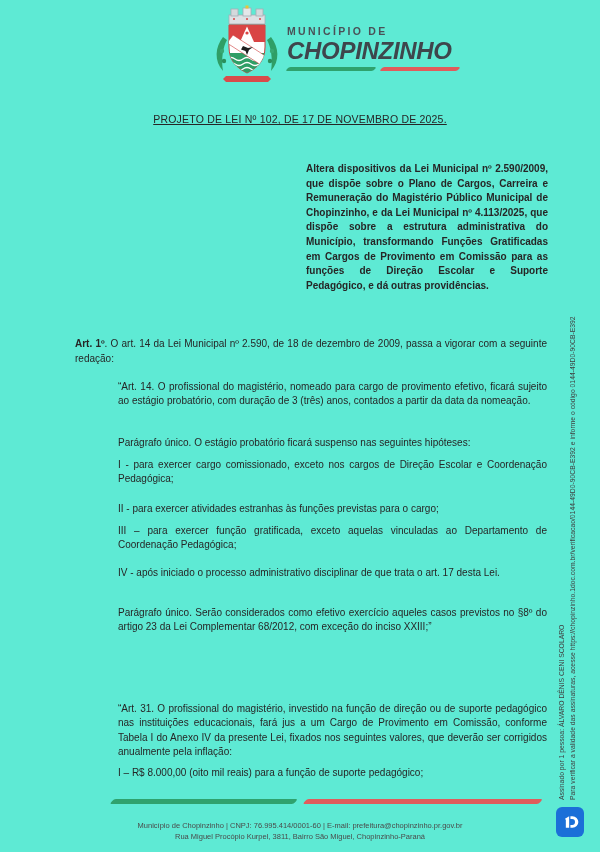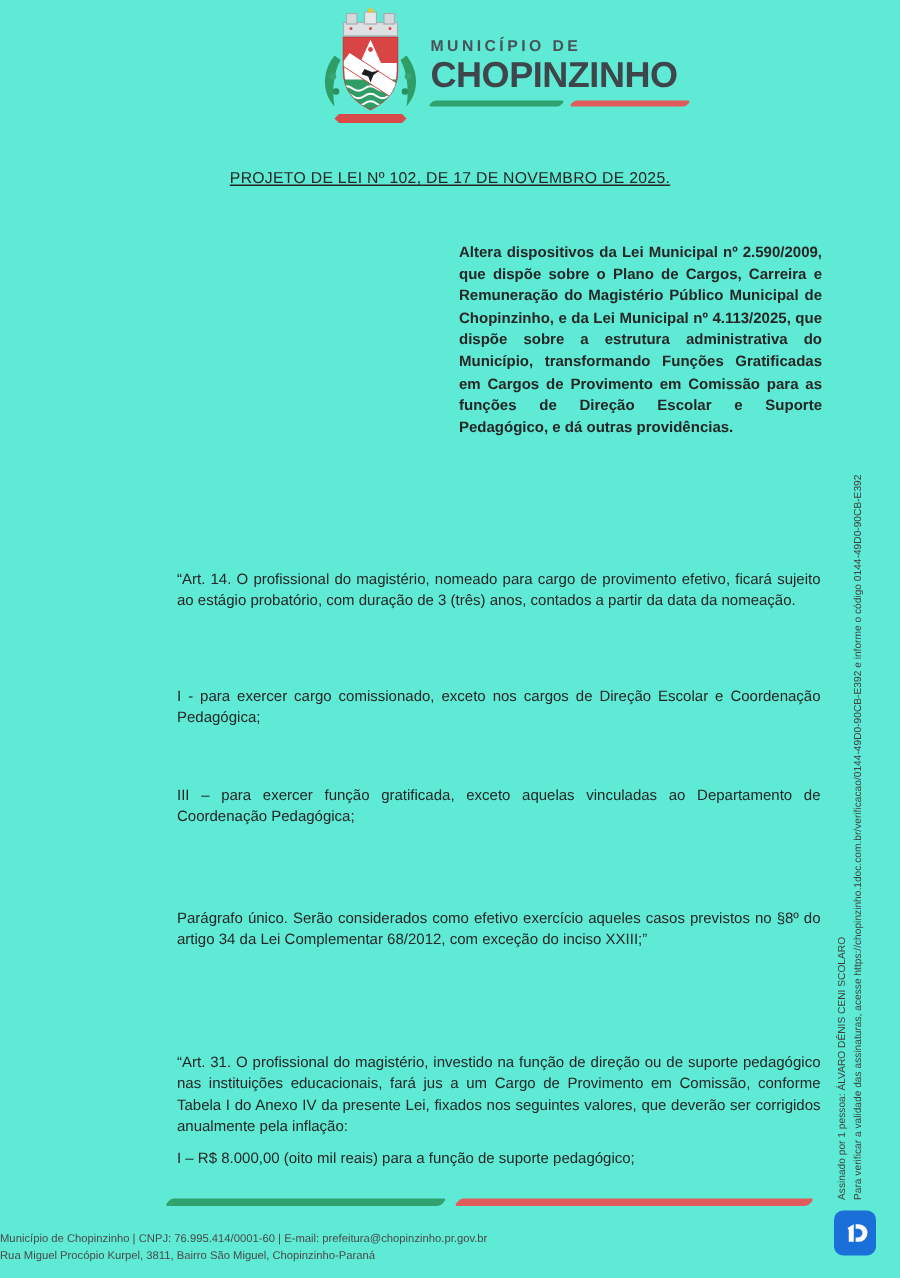--- a/index.html
+++ b/index.html
@@ -5,42 +5,42 @@
   html,body{margin:0;padding:0;background:#ffffff;}
   .page{
     position:relative;width:600px;height:852px;background:#5eead4;
     font-family:"Liberation Sans",sans-serif;color:#262626;overflow:hidden;
   }
   
   .header{position:absolute;left:214px;top:4px;display:flex;gap:7px;}
   .crest{width:66px;height:86px;}
   .wm{padding-top:21px;}
   .wm-small{font-size:10.5px;font-weight:bold;letter-spacing:2.3px;color:#4a5157;}
-  .wm-big{font-size:24px;font-weight:bold;letter-spacing:-0.3px;color:#3e464c;line-height:1.0;margin-top:2px;}
+  .wm-big{font-size:24px;font-weight:bold;letter-spacing:-0.3px;color:#3e464c;line-height:1.0;margin-top:2px;font-style:italic;}
   .brandbar{margin-top:4px;height:4px;display:flex;}
   .brandbar .bb-g{width:88px;background:var(--brand-green,#2fa26e);transform:skewX(-40deg);border-radius:2px;}
   .brandbar .bb-r{width:78px;margin-left:6px;background:var(--brand-red,#e05c5c);transform:skewX(-40deg);border-radius:2px;}
   
   .title{position:absolute;top:113px;left:0;width:100%;text-align:center;
     font-size:10.5px;font-weight:normal;text-decoration:underline;letter-spacing:0.2px;}
   
   .ementa{position:absolute;left:306px;top:162px;width:242px;margin:0;
     font-size:10px;font-weight:bold;text-align:justify;line-height:14.6px;}
   
   .art{position:absolute;left:75px;width:472px;margin:0;font-size:10px;text-align:justify;line-height:15px;}
   .art b{font-weight:bold;}
   
   .q{position:absolute;left:118px;width:429px;margin:0;font-size:10px;
     text-align:justify;line-height:14.3px;}
   
   .bar{position:absolute;height:4.5px;border-radius:2px;top:799px;}
   .bar-green{left:112px;width:184px;background:var(--brand-green,#2fa26e);transform:skewX(-40deg);}
   .bar-red{left:305px;width:236px;background:var(--brand-red,#e05c5c);transform:skewX(-40deg);}
   
-  .footer{position:absolute;top:821px;left:0;width:600px;text-align:left;
+  .footer{position:absolute;top:821px;left:0;width:600px;text-align:center;
     font-size:7.5px;line-height:10.5px;color:#4a4a4a;}
   
   .sig{position:absolute;left:557px;top:800px;width:660px;
     transform-origin:0 0;transform:rotate(-90deg);
     font-size:6.8px;line-height:10.5px;color:#3f3f3f;white-space:nowrap;}
   
   .odlogo{position:absolute;left:556px;top:807px;width:28px;height:30px;
     background:var(--onedoc-blue,#1b6fd8);border-radius:6px;
     display:flex;align-items:center;justify-content:center;}
 </style>
@@ -93,25 +93,29 @@
         <span class="bb-g"></span>
         <span class="bb-r"></span>
       </div>
     </div>
   </div>
 
   <div class="title">PROJETO DE LEI Nº 102, DE 17 DE NOVEMBRO DE 2025.</div>
 
   <p class="ementa">Altera dispositivos da Lei Municipal nº 2.590/2009, que dispõe sobre o Plano de Cargos, Carreira e Remuneração do Magistério Público Municipal de Chopinzinho, e da Lei Municipal nº 4.113/2025, que dispõe sobre a estrutura administrativa do Município, transformando Funções Gratificadas em Cargos de Provimento em Comissão para as funções de Direção Escolar e Suporte Pedagógico, e dá outras providências.</p>
 
+  <p class="art" style="top:336px"><b>Art. 1º</b><span>. O art. 14 da Lei Municipal nº 2.590, de 18 de dezembro de 2009, passa a vigorar com a seguinte redação:</span></p>
 
   <p class="q" style="top:380px">“Art. 14. O profissional do magistério, nomeado para cargo de provimento efetivo, ficará sujeito ao estágio probatório, com duração de 3 (três) anos, contados a partir da data da nomeação.</p>
+  <p class="q" style="top:436px">Parágrafo único. O estágio probatório ficará suspenso nas seguintes hipóteses:</p>
   <p class="q" style="top:458px">I - para exercer cargo comissionado, exceto nos cargos de Direção Escolar e Coordenação Pedagógica;</p>
+  <p class="q" style="top:502px">II - para exercer atividades estranhas às funções previstas para o cargo;</p>
   <p class="q" style="top:524px">III – para exercer função gratificada, exceto aquelas vinculadas ao Departamento de Coordenação Pedagógica;</p>
-  <p class="q" style="top:606px">Parágrafo único. Serão considerados como efetivo exercício aqueles casos previstos no §8º do artigo 34 da Lei Complementar 68/2012, com exceção do inciso XXIII;”</p>
+  <p class="q" style="top:566px">IV - após iniciado o processo administrativo disciplinar de que trata o art. 17 desta Lei.</p>
+  <p class="q" style="top:606px">Parágrafo único. Serão considerados como efetivo exercício aqueles casos previstos no §8º do artigo 23 da Lei Complementar 68/2012, com exceção do inciso XXIII;”</p>
 
 
   <p class="q" style="top:702px">“Art. 31. O profissional do magistério, investido na função de direção ou de suporte pedagógico nas instituições educacionais, fará jus a um Cargo de Provimento em Comissão, conforme Tabela I do Anexo IV da presente Lei, fixados nos seguintes valores, que deverão ser corrigidos anualmente pela inflação:</p>
   <p class="q" style="top:766px">I – R$ 8.000,00 (oito mil reais) para a função de suporte pedagógico;</p>
 
   <div class="bar bar-green"></div>
   <div class="bar bar-red"></div>
 
   <div class="footer">
     <div>Município de Chopinzinho | CNPJ: 76.995.414/0001-60 | E-mail: prefeitura@chopinzinho.pr.gov.br</div>

